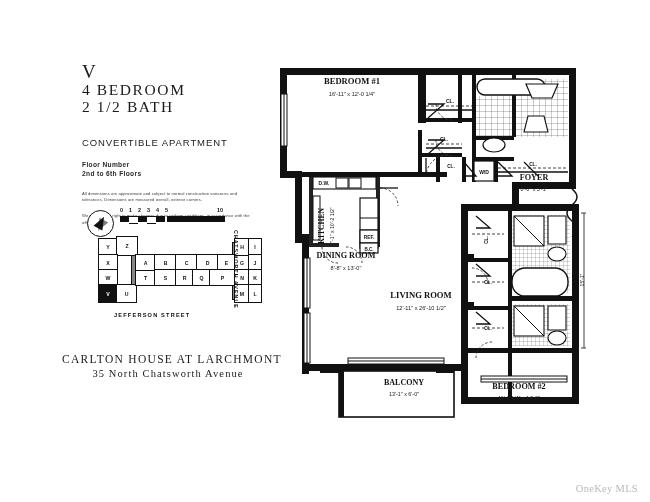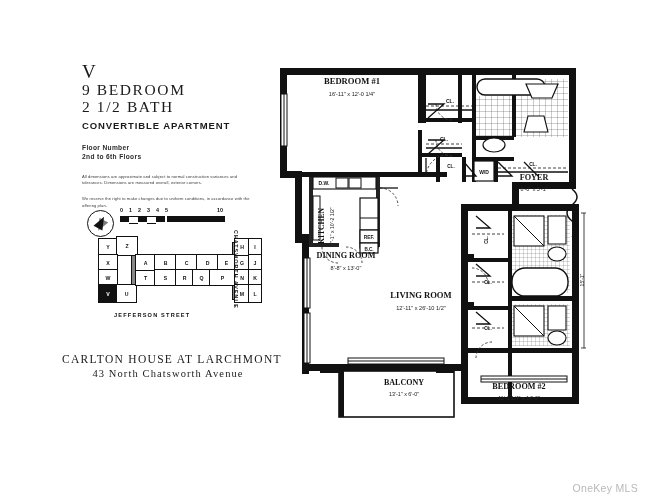--- a/index.html
+++ b/index.html
@@ -18,22 +18,22 @@
     font-family:"Liberation Serif", serif;
     font-size:19px;line-height:19px;letter-spacing:.5px;font-weight:400;
   }
   .tb-big{
     font-family:"Liberation Serif", serif;
     font-size:15.5px;line-height:17px;letter-spacing:1.6px;
     white-space:nowrap;
   }
   .tb-sub{
     font-family:"Liberation Sans", sans-serif;
-    font-size:9.5px;font-weight:bold;letter-spacing:.9px;
-    margin-top:5px;white-space:nowrap;
+    font-size:9.5px;font-weight:normal;letter-spacing:.9px;
+    margin-top:22px;white-space:nowrap;
   }
   .tb-floor{
     font-family:"Liberation Sans", sans-serif;
     font-size:6.6px;font-weight:bold;letter-spacing:.35px;
     line-height:8.5px;margin-top:13px;color:#2a2a2a;
   }
   .tb-fine{
     font-family:"Liberation Sans", sans-serif;
     font-size:4.1px;line-height:6.2px;letter-spacing:.1px;
     color:#3a3a3a;width:168px;
@@ -82,31 +82,31 @@
 
   
   #plan{position:absolute;left:276px;top:58px;width:310px;height:362px;}
   #plan svg{display:block;}
   .rm-label{font-family:"Liberation Serif", serif;font-weight:bold;fill:#111;}
   .rm-dim{font-family:"Liberation Sans", sans-serif;fill:#222;}
   .tiny-lbl{font-family:"Liberation Sans", sans-serif;font-weight:bold;fill:#111;}
 
   
   #watermark{position:absolute;right:12px;bottom:8px;
-    font-family:Liberation Sans, sans-serif;font-size:10.5px;
+    font-family:Liberation Serif, serif;font-size:10.5px;
     color:#b9b9b9;letter-spacing:.3px;}
 </style>
 </head>
 <body>
 
 <div id="sheet">
 
   <div id="title-block">
     <div class="tb-v">V</div>
-    <div class="tb-big">9 BEDROOM</div>
+    <div class="tb-big">4 BEDROOM</div>
     <div class="tb-big">2 1/2 BATH</div>
     <div class="tb-sub">CONVERTIBLE  APARTMENT</div>
     <div class="tb-floor">
       <div>Floor Number</div>
       <div>2nd to 6th Floors</div>
     </div>
     <div class="tb-fine p1">All dimensions are approximate and subject to normal construction variances and tolerances. Dimensions are measured overall, exterior corners.</div>
     <div class="tb-fine p2">We reserve the right to make changes due to uniform conditions, in accordance with the offering plan.</div>
   </div>
 
@@ -168,21 +168,21 @@
         <div class="kp-unit" style="left: 150px; top: 48px; width: 14px; height: 17px;">M</div>
         <div class="kp-unit" style="left: 164px; top: 48px; width: 12px; height: 17px;">L</div>
       </div>
 
     <div class="kp-street">JEFFERSON STREET</div>
     <div class="kp-ave">CHATSWORTH AVENUE</div>
   </div>
 
   <div id="project-title">
     <div class="l1">CARLTON HOUSE AT LARCHMONT</div>
-    <div class="l2">43 North Chatsworth Avenue</div>
+    <div class="l2">35 North Chatsworth Avenue</div>
   </div>
 
   <div id="plan">
   <svg width="310" height="362" viewBox="0 0 310 362" xmlns="http://www.w3.org/2000/svg">
     <defs>
       <pattern id="tile" width="6" height="6" patternUnits="userSpaceOnUse">
         <rect width="6" height="6" fill="#fff"></rect>
         <path d="M6 0 V6 M0 6 H6" stroke="#555" stroke-width="0.6"></path>
       </pattern>
       <pattern id="tilefine" width="4" height="4" patternUnits="userSpaceOnUse">

